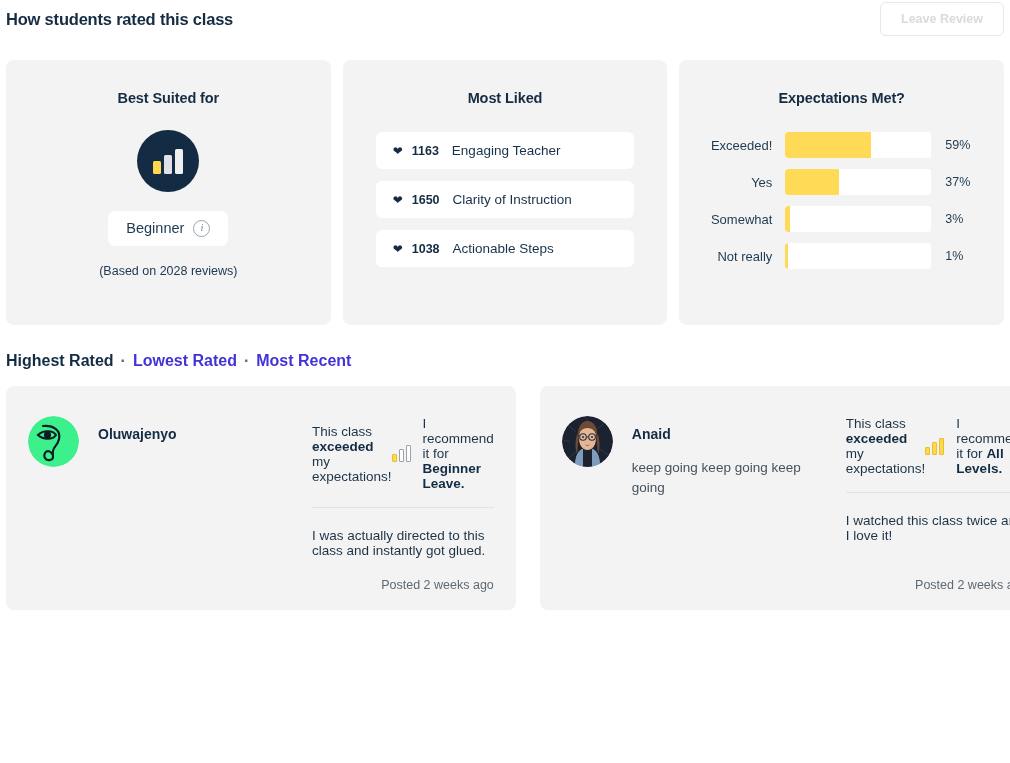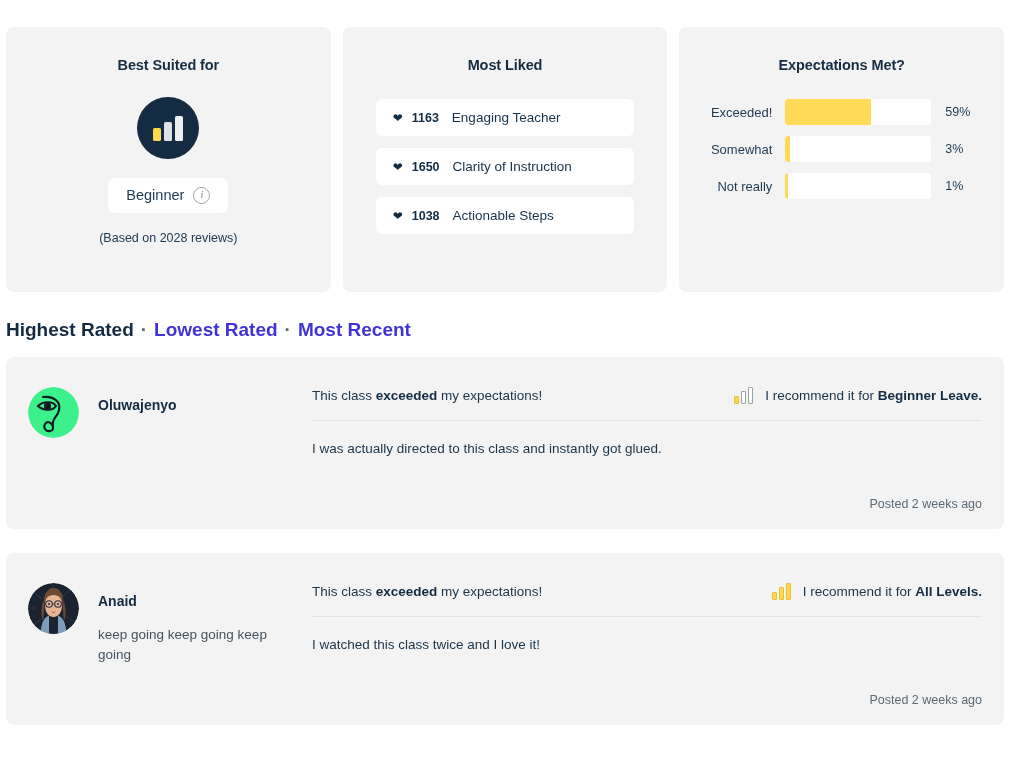--- a/index.html
+++ b/index.html
@@ -170,33 +170,33 @@
     font-size: 12.5px;
     color: #1e3a52;
     padding-left: 14px;
     font-weight: 500;
   }
 
   
   .sortbar {
     margin-top: 27px;
     padding: 0 6px;
-    font-size: 19px;
+    font-size: 16px;
     font-weight: bold;
     display: flex;
     align-items: center;
     gap: 7px;
     text-align: right;
   }
   .sort-active { color: #132c43; }
   .sort-link { color: #4233d6; cursor: pointer; }
   .sort-sep { color: #5a6875; font-weight: bold; }
 
   
-  .reviews { margin-top: 16px; padding: 0 6px; display: flex; flex-direction: column; gap: 24px; }
+  .reviews { margin-top: 16px; padding: 0 6px; display: flex; flex-direction: row; gap: 24px; }
   .review {
     background: #f3f3f3;
     border-radius: 8px;
     display: flex;
     padding: 22px 22px 18px 22px;
     min-height: 172px;
   }
   .review-left { width: 284px; display: flex; gap: 19px; padding-top: 8px; }
   .avatar { width: 51px; height: 51px; border-radius: 50%; flex: 0 0 51px; overflow: hidden; }
   .reviewer-name { font-size: 14px; font-weight: bold; color: #132c43; margin-top: 10px; }
@@ -216,20 +216,24 @@
   .mini-bars i.on { background: #ffd84d; border-color: #e8bf2e; }
   .review-divider { height: 1px; background: #e2e3e4; }
   .review-body { font-size: 13.5px; color: #1c3448; padding-top: 20px; }
   .review-posted { font-size: 12.5px; color: #5d6973; text-align: right; margin-top: auto; padding-top: 20px; }
 </style>
 </head>
 <body>
 
 <div class="page">
 
+  <div class="header">
+    <div class="page-title">How students rated this class</div>
+    <button class="leave-review-btn">Leave Review</button>
+  </div>
 
   <div class="cards">
 
     <div class="card">
       <div class="card-title">Best Suited for</div>
       <div class="bestsuited-body">
         <div class="level-circle">
           <span class="lb lb1"></span>
             <span class="lb lb2"></span>
             <span class="lb lb3"></span>
@@ -265,20 +269,27 @@
 
     <div class="card">
       <div class="card-title">Expectations Met?</div>
       <div class="expect-list">
         <div class="expect-row">
           <div class="expect-label">Exceeded!</div>
           <div class="expect-track">
             <div class="expect-fill" style="width: 59%;"></div>
           </div>
           <div class="expect-pct">59%</div>
+        </div>
+        <div class="expect-row">
+          <div class="expect-label">Yes</div>
+          <div class="expect-track">
+            <div class="expect-fill" style="width: 37%;"></div>
+          </div>
+          <div class="expect-pct">37%</div>
         </div>
         <div class="expect-row">
           <div class="expect-label">Somewhat</div>
           <div class="expect-track">
             <div class="expect-fill" style="width: 3%;"></div>
           </div>
           <div class="expect-pct">3%</div>
         </div>
         <div class="expect-row">
           <div class="expect-label">Not really</div>

